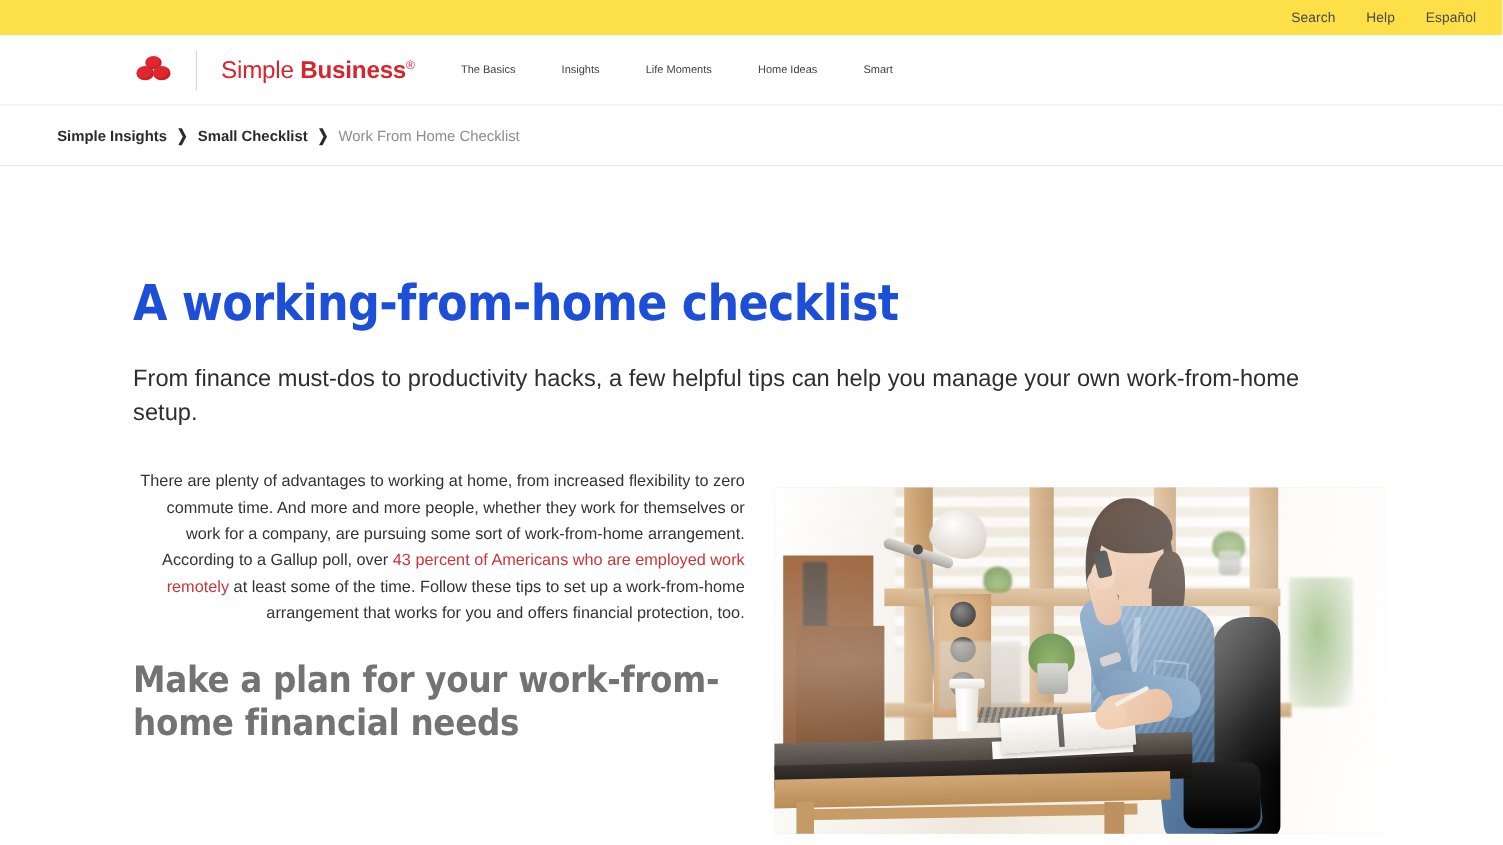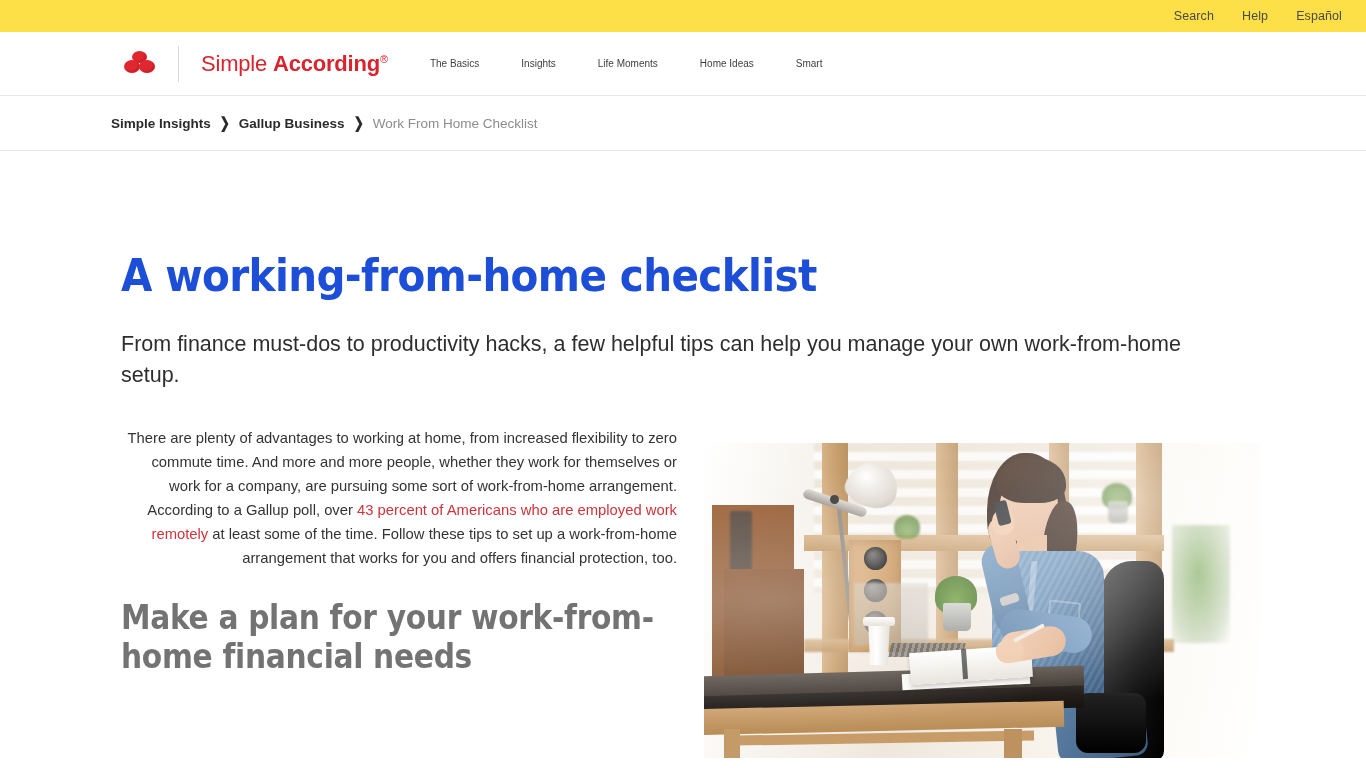--- a/index.html
+++ b/index.html
@@ -82,21 +82,21 @@
     white-space: nowrap;
   }
 
   
   .breadcrumb-bar {
     height: 55px;
     background: #ffffff;
     border-bottom: 1px solid #e6e6e6;
     display: flex;
     align-items: center;
-    padding-left: 111px;
+    padding-left: 52px;
   }
   .crumb {
     font-size: 13.5px;
     font-weight: bold;
     color: #2b2b2b;
     cursor: pointer;
     white-space: nowrap;
   }
   .crumb.current {
     font-weight: normal;
@@ -479,35 +479,35 @@
 </div>
 
 <header class="site-header">
   <div class="logo-mark">
     <span class="berry top"></span>
     <span class="berry left"></span>
     <span class="berry right"></span>
   </div>
   <div class="logo-divider"></div>
   <div class="wordmark">
-    <span>Simple </span><span class="bold">According</span><span class="reg">®</span>
+    <span>Simple </span><span class="bold">Business</span><span class="reg">®</span>
   </div>
   <nav class="main-nav">
     <span class="nav-item">The Basics</span>
     <span class="nav-item">Insights</span>
     <span class="nav-item">Life Moments</span>
     <span class="nav-item">Home Ideas</span>
     <span class="nav-item">Smart</span>
   </nav>
 </header>
 
 <div class="breadcrumb-bar">
   <span class="crumb">Simple Insights</span>
   <span class="crumb-sep">❯</span>
-  <span class="crumb">Gallup Business</span>
+  <span class="crumb">Small Checklist</span>
   <span class="crumb-sep">❯</span>
   <span class="crumb current">Work From Home Checklist</span>
 </div>
 
 <main class="content">
 
   <h1 class="page-title">A working-from-home checklist</h1>
   <p class="page-deck">From finance must-dos to productivity hacks, a few helpful tips can help you manage your own work-from-home setup.</p>
 
   <div class="two-col">

